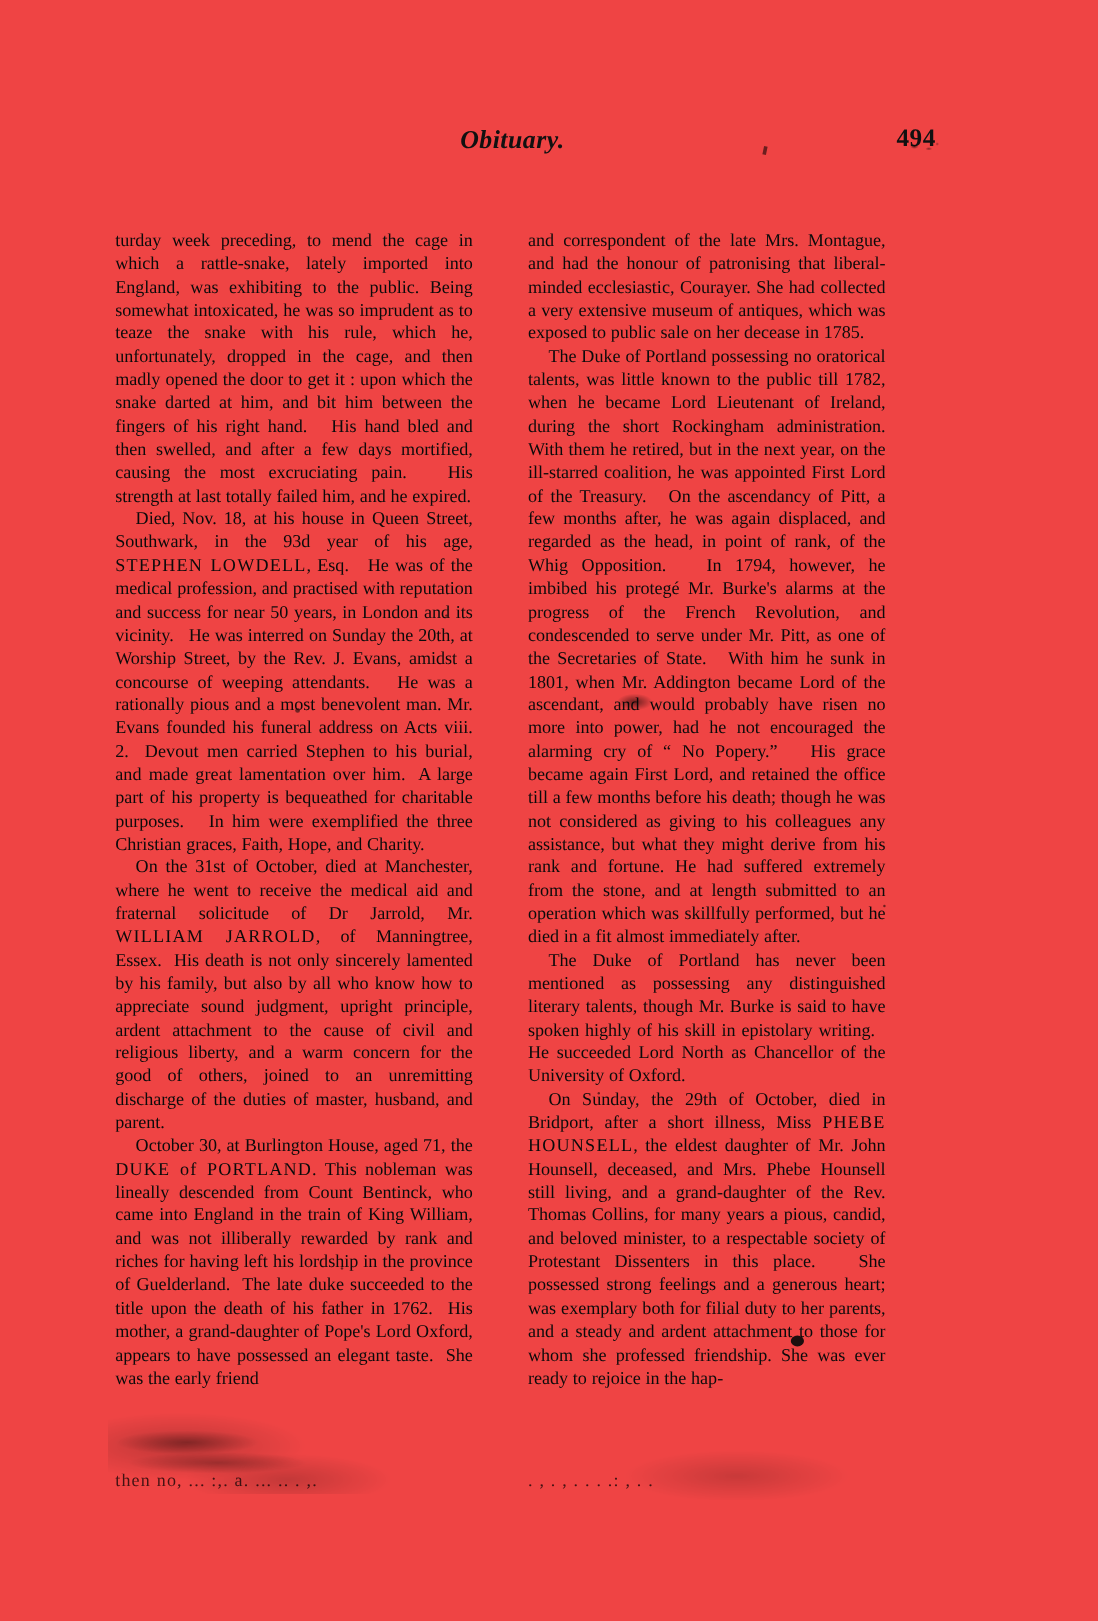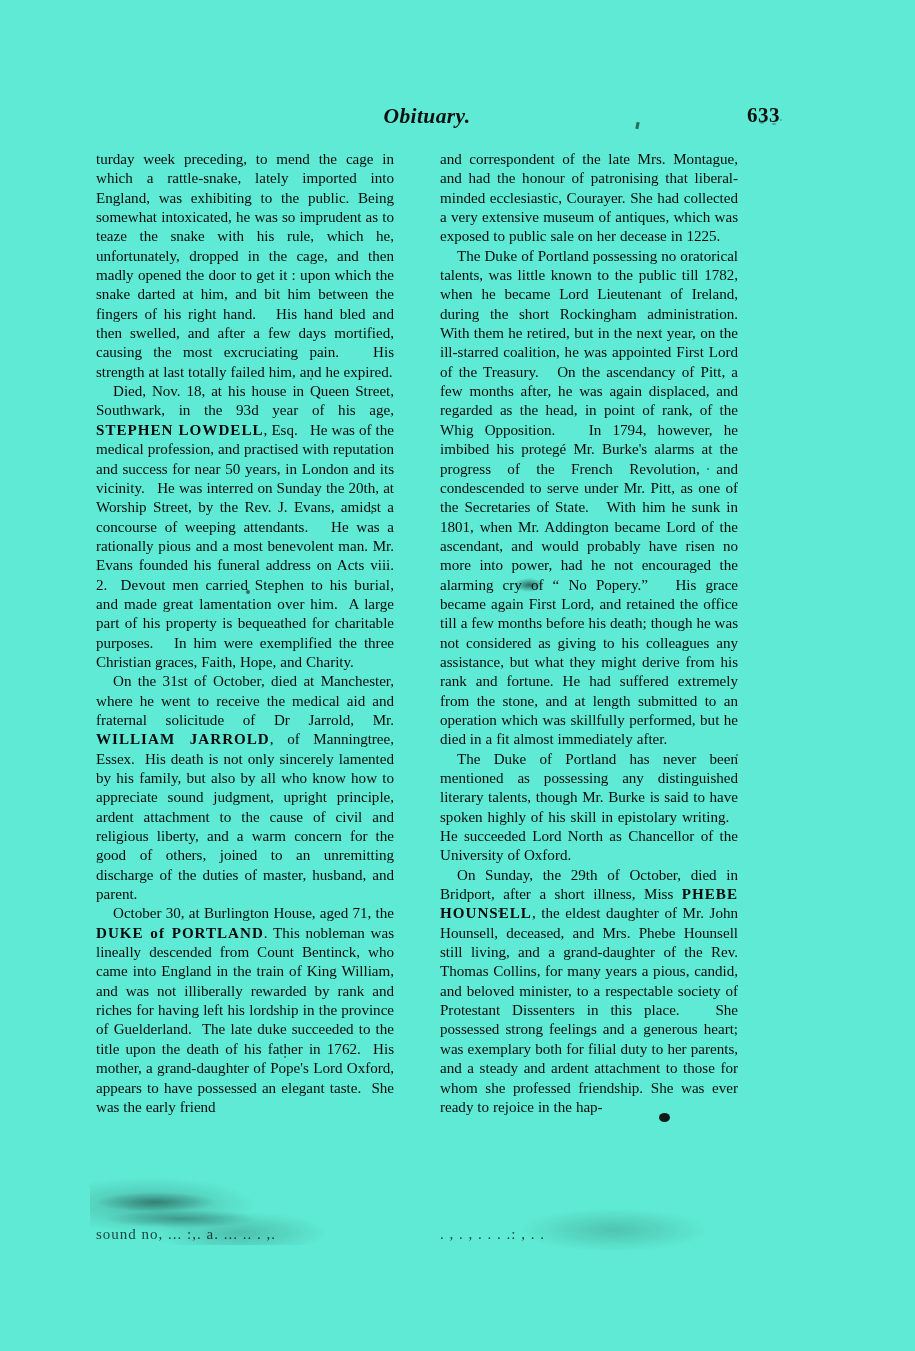--- a/index.html
+++ b/index.html
@@ -5,21 +5,21 @@
 <style>
   html, body {
     margin: 0;
     padding: 0;
     background: #ffffff;
   }
   .page {
     position: relative;
     width: 915px;
     height: 1351px;
-    background: #5eead4;
+    background: #ef4444;
     overflow: hidden;
     font-family: "Liberation Serif", "DejaVu Serif", serif;
     color: #000000;
   }
 
   
   .runhead {
     position: absolute;
     left: 96px;
     top: 104px;
@@ -90,24 +90,24 @@
     margin: 0;
     font-size: 15.1px;
     line-height: 19.35px;
     text-align: justify;
     text-align-last: left;
     letter-spacing: -0.02px;
     word-spacing: 0.2px;
     color: #0b0b0b;
   }
   .col p.indent { text-indent: 17px; }
-  .col p.cont   { text-indent: 0; }
+  .col p.cont   { text-indent: 0; margin-top: 42px; }
   .caps {
     letter-spacing: 1.0px;
-    font-weight: 700;
+    font-weight: 400;
   }
   .ital { }
   .scripture {
     letter-spacing: 0.1px;
   }
 
   
   
   .ink-heavy-left {
     position: absolute;
@@ -173,35 +173,35 @@
   }
 </style>
 </head>
 <body>
 
 <div class="page">
 
   <div class="runhead">
     <div class="runhead-title">Obituary.</div>
     <div class="runhead-tick"></div>
-    <div class="runhead-folio">633</div>
+    <div class="runhead-folio">494</div>
     <div class="folio-smudge"></div>
   </div>
 
   <div class="cols">
 
     <div class="col col-left">
       <p class="cont">turday week preceding, to mend the cage in which a rattle-snake, lately imported into England, was exhibiting to the public. Being somewhat intoxicated, he was so imprudent as to teaze the snake with his rule, which he, unfortunately, dropped in the cage, and then madly opened the door to get it : upon which the snake darted at him, and bit him between the fingers of his right hand.&nbsp;&nbsp; His hand bled and then swelled, and after a few days mortified, causing the most excruciating pain.&nbsp;&nbsp; His strength at last totally failed him, and he expired.</p>
       <p class="indent">Died, Nov. 18, at his house in Queen Street, Southwark, in the 93d year of his age, <span class="caps">STEPHEN LOWDELL</span>, Esq.&nbsp;&nbsp; He was of the medical profession, and practised with reputation and success for near 50 years, in London and its vicinity.&nbsp;&nbsp; He was interred on Sunday the 20th, at Worship Street, by the <span class="ital">Rev. J. Evans</span>, amidst a concourse of weeping attendants.&nbsp;&nbsp; He was a rationally pious and a most benevolent man. Mr. Evans founded his funeral address on Acts viii. 2.&nbsp; <span class="scripture">Devout men carried Stephen to his burial, and made great lamentation over him.</span>&nbsp; A large part of his property is bequeathed for charitable purposes.&nbsp;&nbsp; In him were exemplified the three Christian graces, Faith, Hope, and Charity.</p>
       <p class="indent">On the 31st of October, died at Manchester, where he went to receive the medical aid and fraternal solicitude of Dr Jarrold, Mr. <span class="caps">WILLIAM JARROLD</span>, of Manningtree, Essex.&nbsp; His death is not only sincerely lamented by his family, but also by all who know how to appreciate sound judgment, upright principle, ardent attachment to the cause of civil and religious liberty, and a warm concern for the good of others, joined to an unremitting discharge of the duties of master, husband, and parent.</p>
       <p class="indent">October 30, at Burlington House, aged 71, the <span class="caps">DUKE of PORTLAND</span>. This nobleman was lineally descended from Count Bentinck, who came into England in the train of King William, and was not illiberally rewarded by rank and riches for having left his lordship in the province of Guelderland.&nbsp; The late duke succeeded to the title upon the death of his father in 1762.&nbsp; His mother, a grand-daughter of Pope's Lord Oxford, appears to have possessed an elegant taste.&nbsp; She was the early friend</p>
     </div>
 
     <div class="col col-right">
-      <p class="cont">and correspondent of the late Mrs. Montague, and had the honour of patronising that liberal-minded ecclesiastic, Courayer. She had collected a very extensive museum of antiques, which was exposed to public sale on her decease in 1225.</p>
+      <p class="cont">and correspondent of the late Mrs. Montague, and had the honour of patronising that liberal-minded ecclesiastic, Courayer. She had collected a very extensive museum of antiques, which was exposed to public sale on her decease in 1785.</p>
       <p class="indent">The Duke of Portland possessing no oratorical talents, was little known to the public till 1782, when he became Lord Lieutenant of Ireland, during the short Rockingham administration. With them he retired, but in the next year, on the ill-starred coalition, he was appointed First Lord of the Treasury.&nbsp;&nbsp; On the ascendancy of Pitt, a few months after, he was again displaced, and regarded as the head, in point of rank, of the Whig Opposition.&nbsp;&nbsp; In 1794, however, he imbibed his protegé Mr. Burke's alarms at the progress of the French Revolution, and condescended to serve under Mr. Pitt, as one of the Secretaries of State.&nbsp;&nbsp; With him he sunk in 1801, when Mr. Addington became Lord of the ascendant, and would probably have risen no more into power, had he not encouraged the alarming cry of “ No Popery.”&nbsp;&nbsp; His grace became again First Lord, and retained the office till a few months before his death; though he was not considered as giving to his colleagues any assistance, but what they might derive from his rank and fortune. He had suffered extremely from the stone, and at length submitted to an operation which was skillfully performed, but he died in a fit almost immediately after.</p>
       <p class="indent">The Duke of Portland has never been mentioned as possessing any distinguished literary talents, though Mr. Burke is said to have spoken highly of his skill in epistolary writing.&nbsp;&nbsp; He succeeded Lord North as Chancellor of the University of Oxford.</p>
       <p class="indent">On Sunday, the 29th of October, died in Bridport, after a short illness, Miss <span class="caps">PHEBE HOUNSELL</span>, the eldest daughter of Mr. John Hounsell, deceased, and Mrs. Phebe Hounsell still living, and a grand-daughter of the Rev. Thomas Collins, for many years a pious, candid, and beloved minister, to a respectable society of Protestant Dissenters in this place.&nbsp;&nbsp; She possessed strong feelings and a generous heart; was exemplary both for filial duty to her parents, and a steady and ardent attachment to those for whom she professed friendship. She was ever ready to rejoice in the hap-</p>
     </div>
 
     <div class="ink-heavy-left"></div>
     <div class="ink-heavy-right"></div>
 
     <div class="blot" style="left:563px; top:963px; width:11px; height:9px; opacity:.92;"></div>
     <div class="blot" style="left:150px; top:440px; width:4px; height:4px; opacity:.55;"></div>
@@ -212,20 +212,20 @@
     <div class="speck" style="left:214px; top:228px;"></div>
     <div class="speck" style="left:275px; top:362px;"></div>
     <div class="speck" style="left:62px;  top:512px;"></div>
     <div class="speck" style="left:489px; top:206px;"></div>
     <div class="speck" style="left:611px; top:318px;"></div>
     <div class="speck" style="left:640px; top:604px;"></div>
     <div class="speck" style="left:402px; top:760px;"></div>
     <div class="speck" style="left:188px; top:906px;"></div>
 
     <div class="footline foot-left">
-      <span>sound no, ... :,.  a.  ... .. .   ,.</span>
+      <span>then no, ... :,.  a.  ... .. .   ,.</span>
     </div>
     <div class="footline foot-right">
       <span>.   ,     .  ,  .  .  . .:  ,  .   .</span>
     </div>
 
   </div>
 </div>
 
 </body></html>

